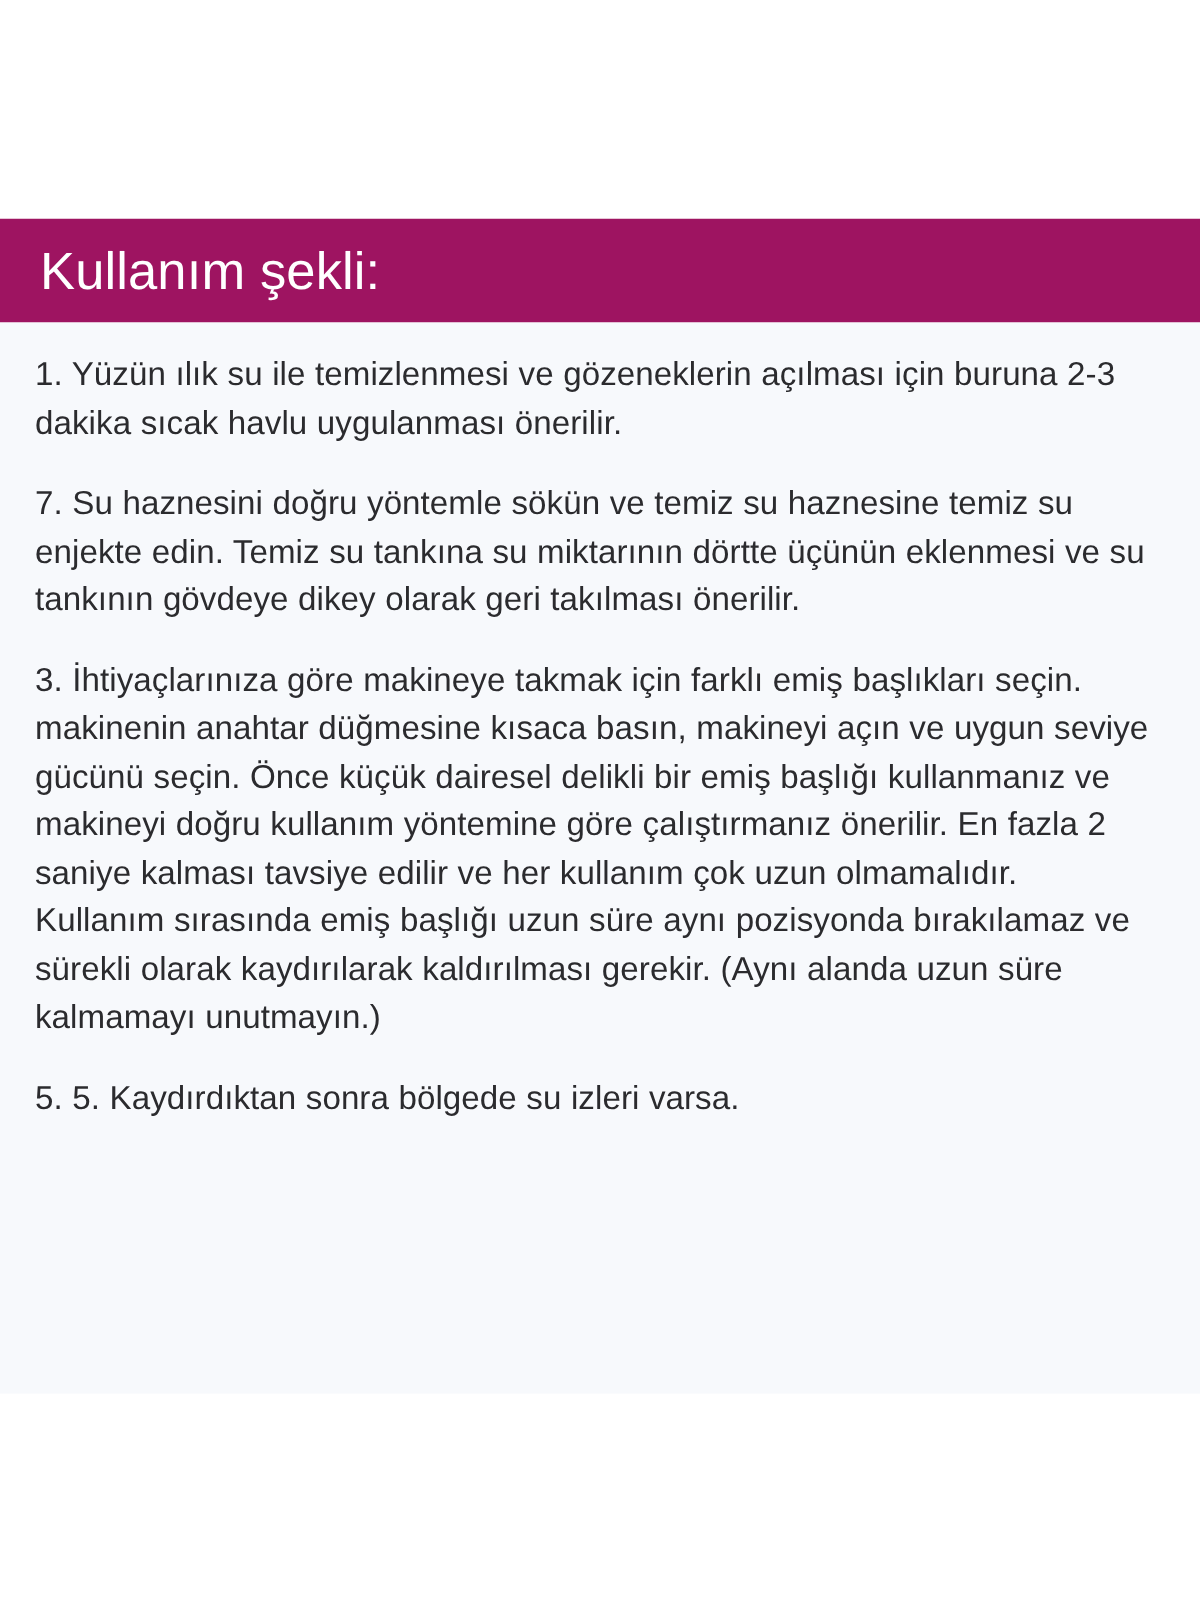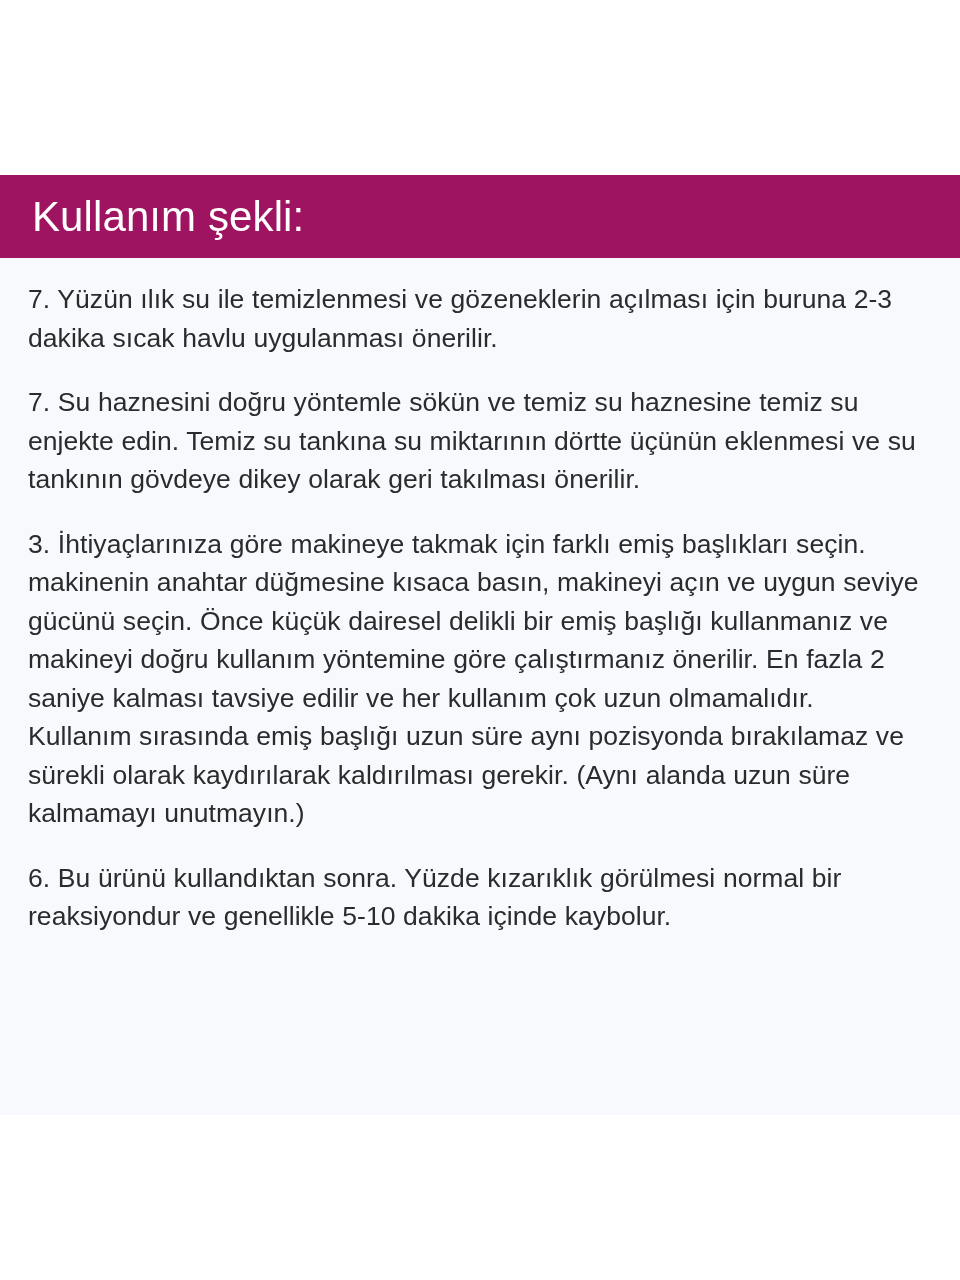--- a/index.html
+++ b/index.html
@@ -97,21 +97,21 @@
 
 <div id="page">
 
   <div class="top-margin"></div>
 
   <div class="banner">
     <h1 class="banner-title">Kullanım şekli:</h1>
   </div>
 
   <div class="content-panel">
-    <p class="step">7. Yüzün ılık su ile temizlenmesi ve gözeneklerin açılması için buruna 2-3 dakika sıcak havlu uygulanması önerilir.</p>
+    <p class="step">1. Yüzün ılık su ile temizlenmesi ve gözeneklerin açılması için buruna 2-3 dakika sıcak havlu uygulanması önerilir.</p>
     <p class="step">7. Su haznesini doğru yöntemle sökün ve temiz su haznesine temiz su enjekte edin. Temiz su tankına su miktarının dörtte üçünün eklenmesi ve su tankının gövdeye dikey olarak geri takılması önerilir.</p>
     <p class="step">3. İhtiyaçlarınıza göre makineye takmak için farklı emiş başlıkları seçin. makinenin anahtar düğmesine kısaca basın, makineyi açın ve uygun seviye gücünü seçin. Önce küçük dairesel delikli bir emiş başlığı kullanmanız ve makineyi doğru kullanım yöntemine göre çalıştırmanız önerilir. En fazla 2 saniye kalması tavsiye edilir ve her kullanım çok uzun olmamalıdır. Kullanım sırasında emiş başlığı uzun süre aynı pozisyonda bırakılamaz ve sürekli olarak kaydırılarak kaldırılması gerekir. (Aynı alanda uzun süre kalmamayı unutmayın.)</p>
-    <p class="step">6. Bu ürünü kullandıktan sonra. Yüzde kızarıklık görülmesi normal bir reaksiyondur ve genellikle 5-10 dakika içinde kaybolur.</p>
+    <p class="step">5. 5. Kaydırdıktan sonra bölgede su izleri varsa.</p>
   </div>
 
   <div class="bottom-margin"></div>
 
 </div>
 
 </body></html>

